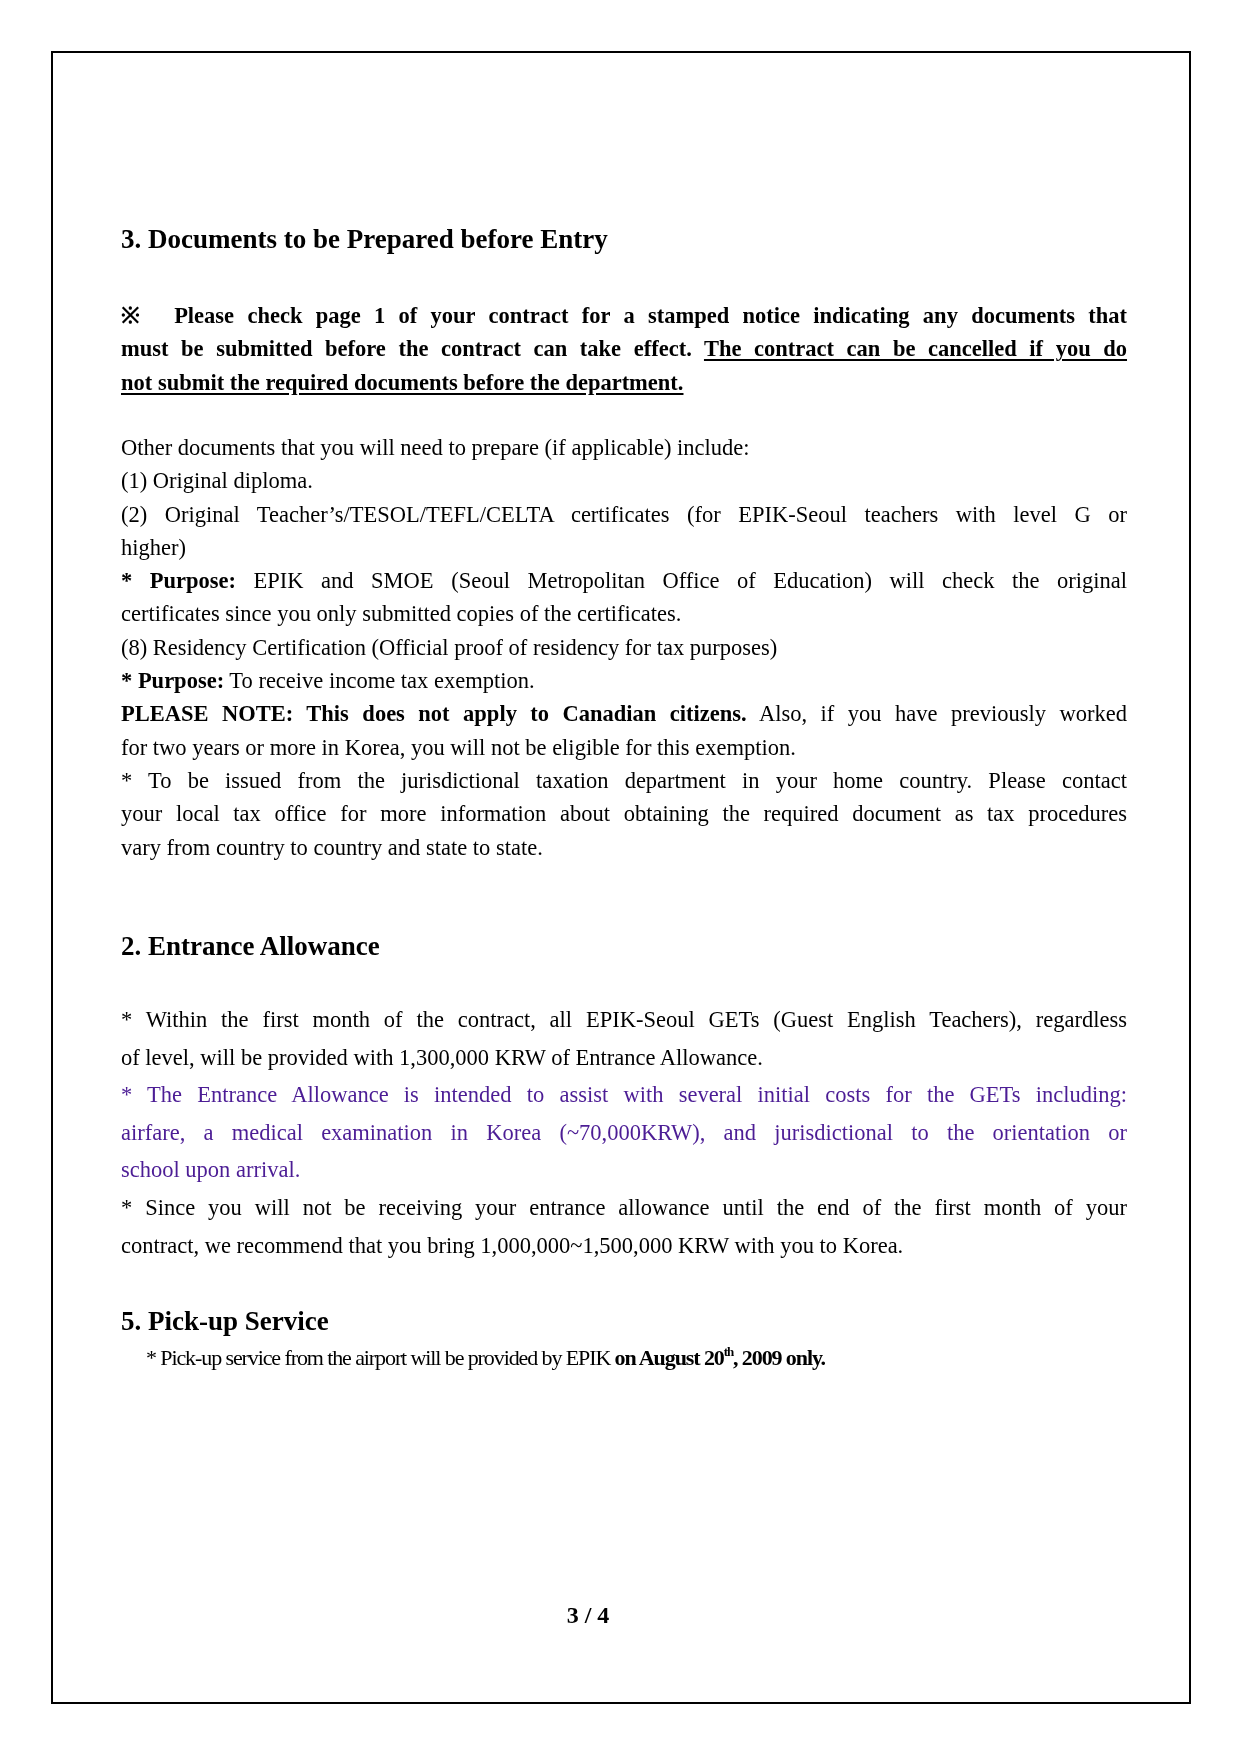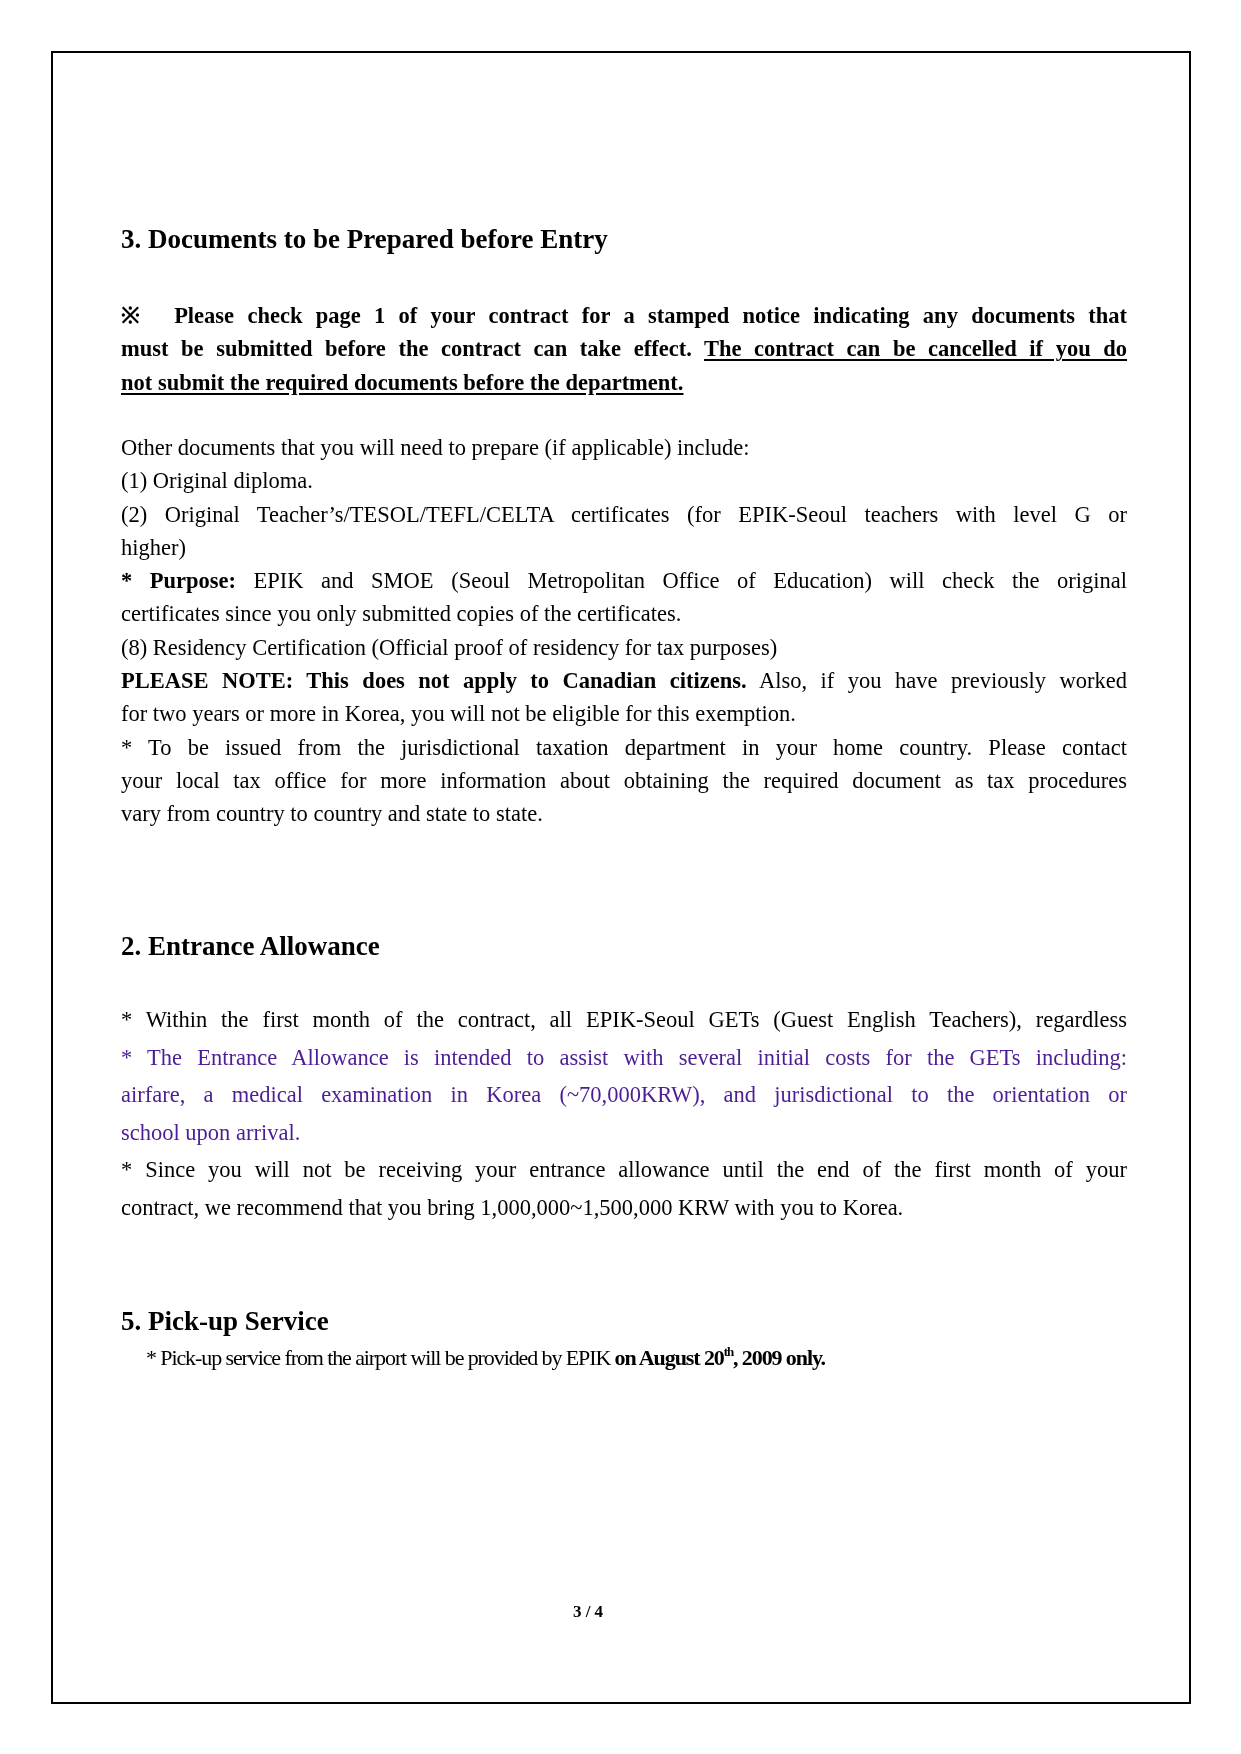--- a/index.html
+++ b/index.html
@@ -18,21 +18,21 @@
   .p4 { font-size: 22.5px; line-height: 37.6px; text-align: justify; }
   .line { display: block; text-align: justify; text-align-last: justify; height: 33.3px; white-space: nowrap; }
   .line.last { text-align-last: left; }
   .b { font-weight: bold; }
   .u { text-decoration: underline; text-decoration-thickness: 2px; text-underline-offset: 3px; }
   .gray { color: #4c1d95; }
   .notice { font-weight: bold; font-size: 22.5px; line-height: 33.3px; }
   .pickup { font-size: 22px; line-height: 30px; letter-spacing: -1.1px; white-space: nowrap; }
   sup { font-size: 13px; line-height: 0; vertical-align: 9px; }
   .pagenum { position: absolute; left: 0; width: 1176px; top: 1602px; text-align: center;
-    font-family: "Liberation Serif", serif; font-weight: bold; font-size: 17px; }
+    font-family: "Liberation Serif", serif; font-weight: bold; font-size: 24px; }
 </style>
 </head>
 <body>
 
 <div class="page-border"></div>
 
 <div class="content">
 
   <h2 class="abs" style="top:180px;">3. Documents to be Prepared before Entry</h2>
 
@@ -43,31 +43,33 @@
   </div>
 
   <div class="abs p" style="top:388px;">
     <span class="line last">Other documents that you will need to prepare (if applicable) include:</span>
     <span class="line last">(1) Original diploma.</span>
     <span class="line">(2) Original Teacher’s/TESOL/TEFL/CELTA certificates (for EPIK-Seoul teachers with level G or</span>
     <span class="line last">higher)</span>
     <span class="line"><span class="b">* Purpose:</span> <span>EPIK and SMOE (Seoul Metropolitan Office of Education) will check the original</span></span>
     <span class="line last">certificates since you only submitted copies of the certificates.</span>
     <span class="line last">(8) Residency Certification (Official proof of residency for tax purposes)</span>
+    <span class="line last"><span class="b">* Purpose:</span> <span>To receive income tax exemption.</span></span>
     <span class="line"><span class="b">PLEASE NOTE: This does not apply to Canadian citizens.</span> <span>Also, if you have previously worked</span></span>
     <span class="line last">for two years or more in Korea, you will not be eligible for this exemption.</span>
     <span class="line">* To be issued from the jurisdictional taxation department in your home country. Please contact</span>
     <span class="line">your local tax office for more information about obtaining the required document as tax procedures</span>
     <span class="line last">vary from country to country and state to state.</span>
   </div>
 
   <h2 class="abs" style="top:887px;">2. Entrance Allowance</h2>
 
   <div class="abs p4" style="top:958px;">
     <span class="line" style="height:37.6px;">* Within the first month of the contract, all EPIK-Seoul GETs (Guest English Teachers), regardless</span>
+    <span class="line last" style="height:37.6px;">of level, will be provided with 1,300,000 KRW of Entrance Allowance.</span>
     <span class="line gray" style="height:37.6px;">* The Entrance Allowance is intended to assist with several initial costs for the GETs including:</span>
     <span class="line gray" style="height:37.6px;">airfare, a medical examination in Korea (~70,000KRW), and jurisdictional to the orientation or</span>
     <span class="line last gray" style="height:37.6px;">school upon arrival.</span>
     <span class="line" style="height:37.6px;">* Since you will not be receiving your entrance allowance until the end of the first month of your</span>
     <span class="line last" style="height:37.6px;">contract, we recommend that you bring 1,000,000~1,500,000 KRW with you to Korea.</span>
   </div>
 
   <h2 class="abs" style="top:1262px;">5. Pick-up Service</h2>
 
   <div class="abs pickup" style="top:1300px; left:25px;">

